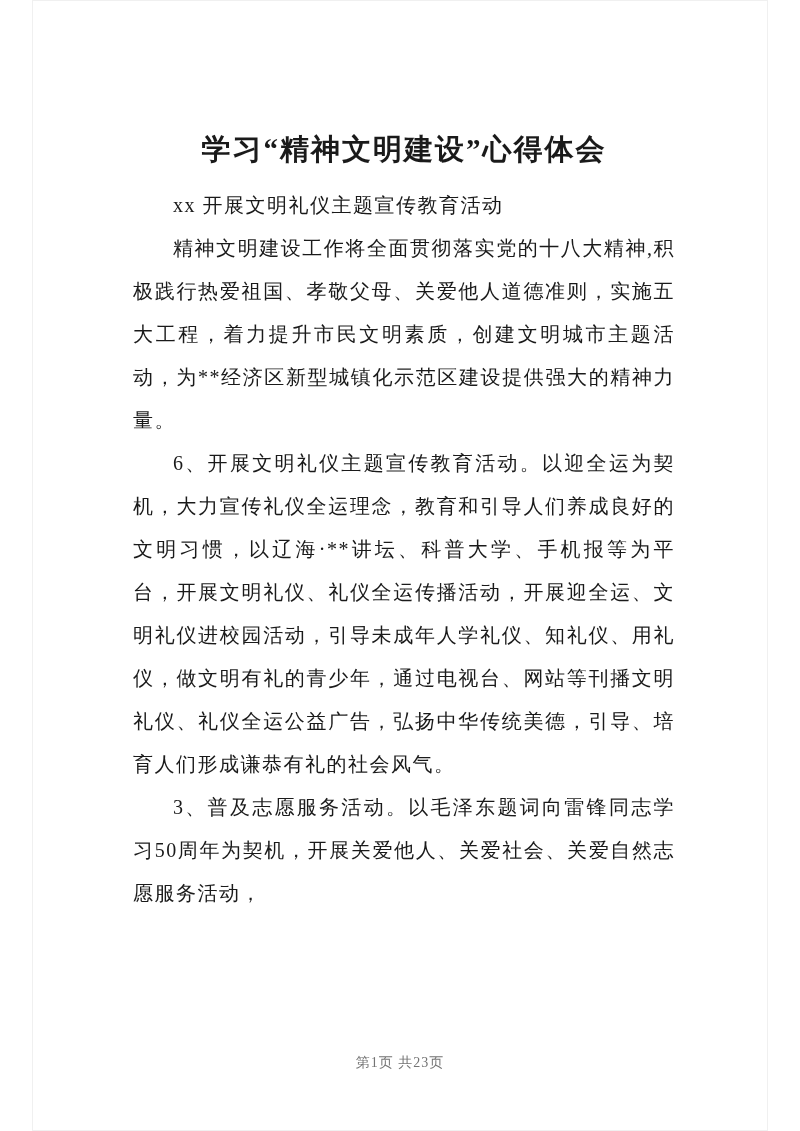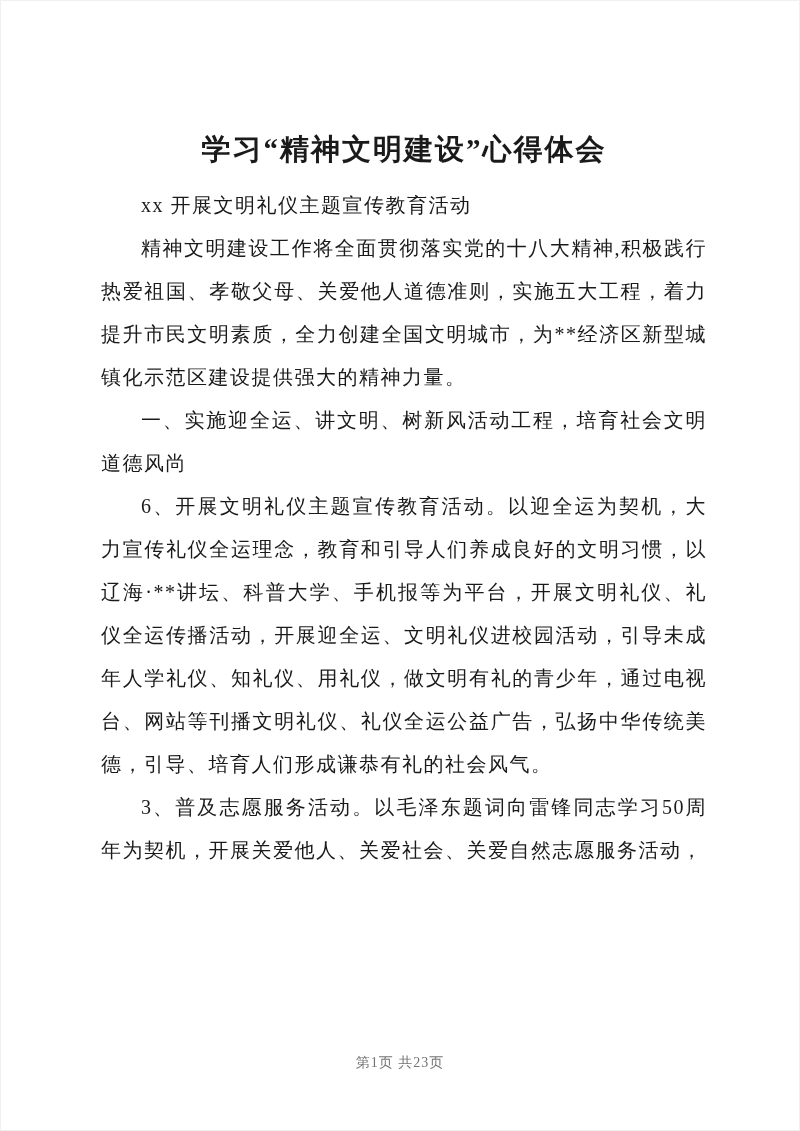--- a/index.html
+++ b/index.html
@@ -2,21 +2,21 @@
 <html><head>
 <meta charset="utf-8">
 <style>
   html, body {
     margin: 0;
     padding: 0;
     background: #ffffff;
   }
   .page {
     position: relative;
-    width: 800px;
+    width: 736px;
     height: 1131px;
     margin: 0 auto;
     background: #ffffff;
     box-sizing: border-box;
     border: 1px solid #f0f0f0;
     font-family: "Liberation Serif", "DejaVu Serif", serif;
     color: #1a1a1a;
     overflow: hidden;
   }
   .content {
@@ -53,19 +53,18 @@
     letter-spacing: 1px;
   }
 </style>
 </head>
 <body>
 
 <div class="page">
   <div class="content">
     <h1 class="doc-title">学习“精神文明建设”心得体会</h1>
     <p class="para">xx 开展文明礼仪主题宣传教育活动</p>
-    <p class="para">精神文明建设工作将全面贯彻落实党的十八大精神,积极践行热爱祖国、孝敬父母、关爱他人道德准则，实施五大工程，着力提升市民文明素质，全力创建全国文明城市，为**经济区新型城镇化示范区建设提供强大的精神力量。</p>
-    <p class="para">一、实施迎全运、讲文明、树新风活动工程，培育社会文明道德风尚</p>
+    <p class="para">精神文明建设工作将全面贯彻落实党的十八大精神,积极践行热爱祖国、孝敬父母、关爱他人道德准则，实施五大工程，着力提升市民文明素质，创建文明城市主题活动，为**经济区新型城镇化示范区建设提供强大的精神力量。</p>
     <p class="para">6、开展文明礼仪主题宣传教育活动。以迎全运为契机，大力宣传礼仪全运理念，教育和引导人们养成良好的文明习惯，以辽海·**讲坛、科普大学、手机报等为平台，开展文明礼仪、礼仪全运传播活动，开展迎全运、文明礼仪进校园活动，引导未成年人学礼仪、知礼仪、用礼仪，做文明有礼的青少年，通过电视台、网站等刊播文明礼仪、礼仪全运公益广告，弘扬中华传统美德，引导、培育人们形成谦恭有礼的社会风气。</p>
     <p class="para">3、普及志愿服务活动。以毛泽东题词向雷锋同志学习50周年为契机，开展关爱他人、关爱社会、关爱自然志愿服务活动，</p>
   </div>
   <div class="page-footer">第1页 共23页</div>
 </div>
 
 </body></html>

